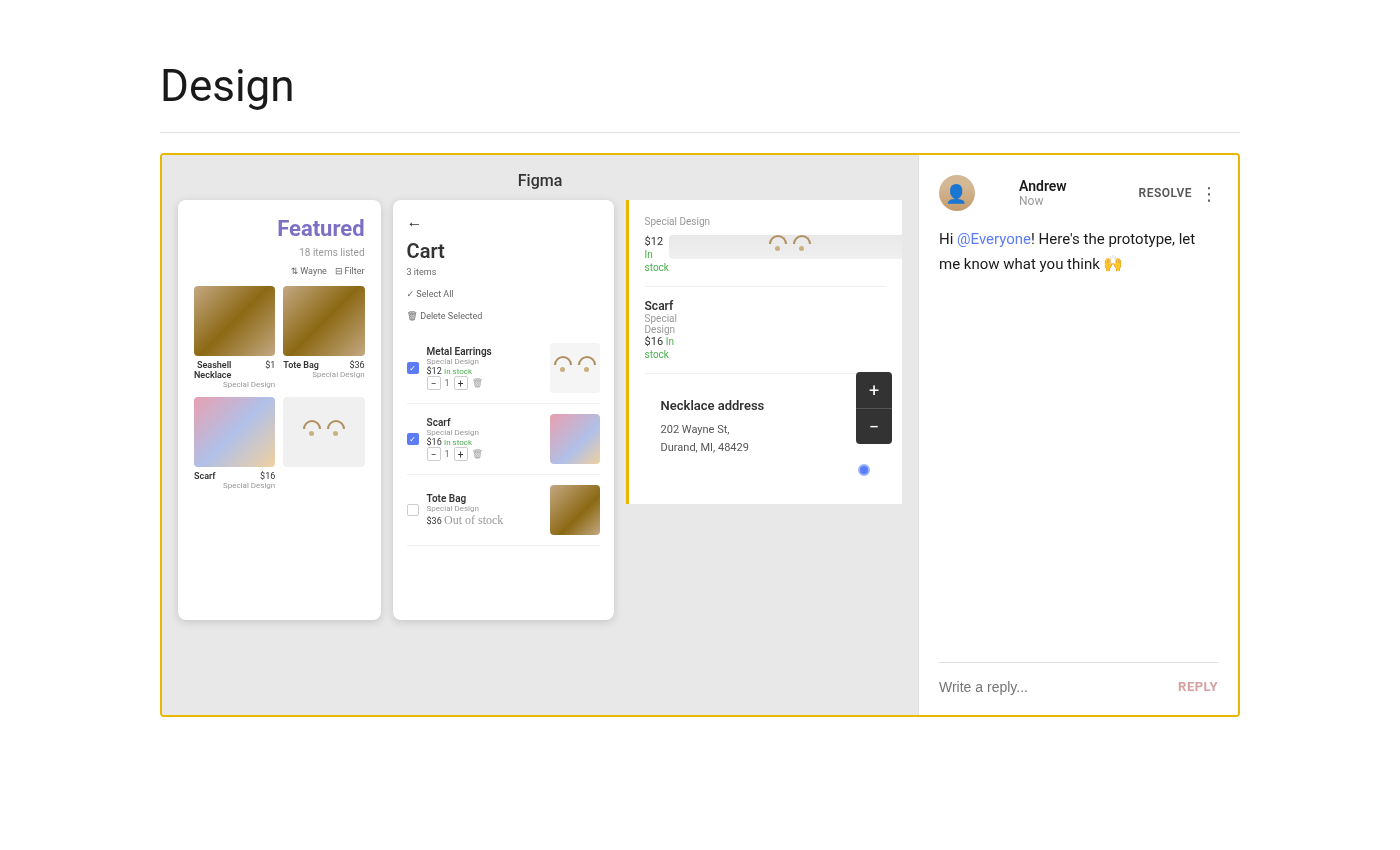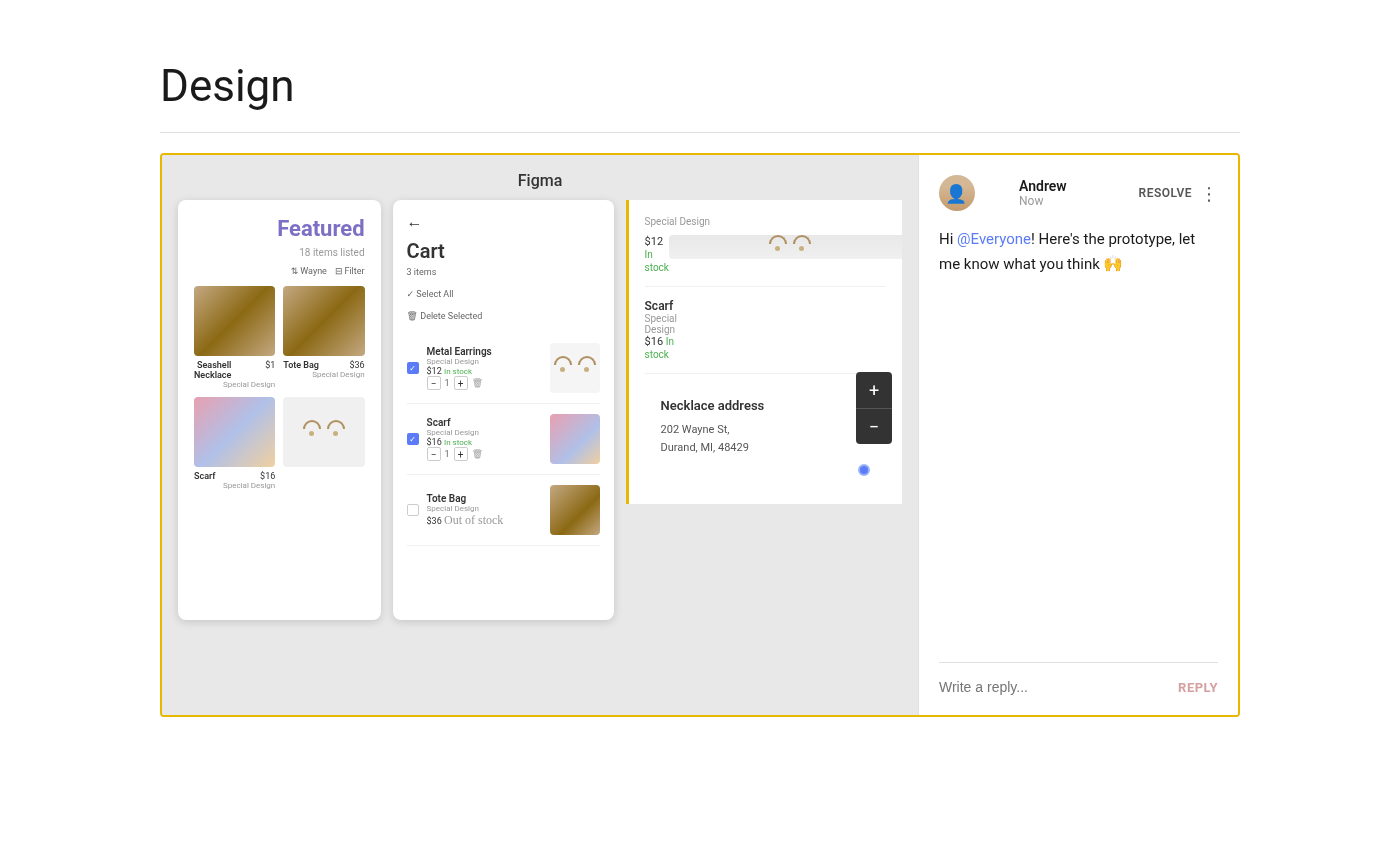--- a/index.html
+++ b/index.html
@@ -470,21 +470,21 @@
     .mention {
       color: #5b7cf6;
     }
 
     .emoji {
       font-size: 16px;
     }
 
     .reply-area {
       display: flex;
-      align-items: flex-end;
+      align-items: flex-start;
       border-top: 1px solid #e0e0e0;
       padding-top: 16px;
       margin-top: auto;
     }
 
     .reply-input {
       flex: 1;
       border: none;
       outline: none;
       font-size: 14px;

